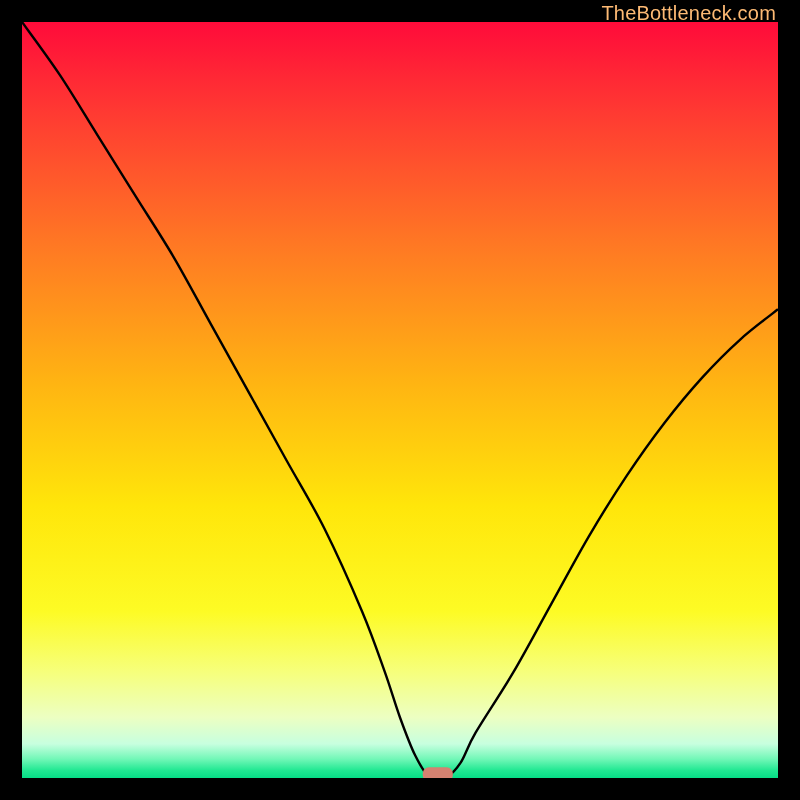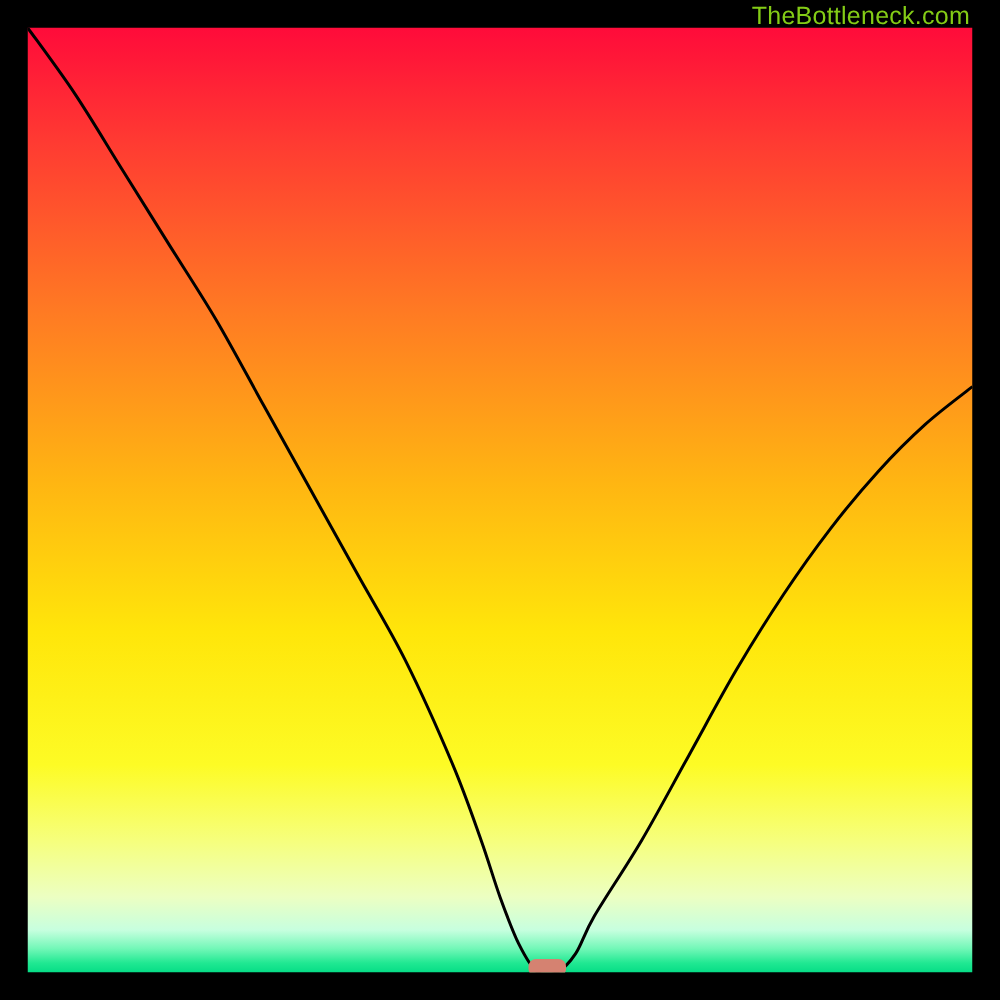--- a/index.html
+++ b/index.html
@@ -24,21 +24,21 @@
     left: 0;
     top: 0;
     width: 756px;
     height: 756px;
   }
   .watermark {
     position: absolute;
     top: 2px;
     right: 24px;
     font-size: 20px;
-    color: #84cc16;
+    color: #fdba74;
     font-weight: 500;
     letter-spacing: 0.2px;
   }
   svg { display: block; }
 </style>
 </head>
 <body>
 
 <div class="watermark">TheBottleneck.com</div>
 

